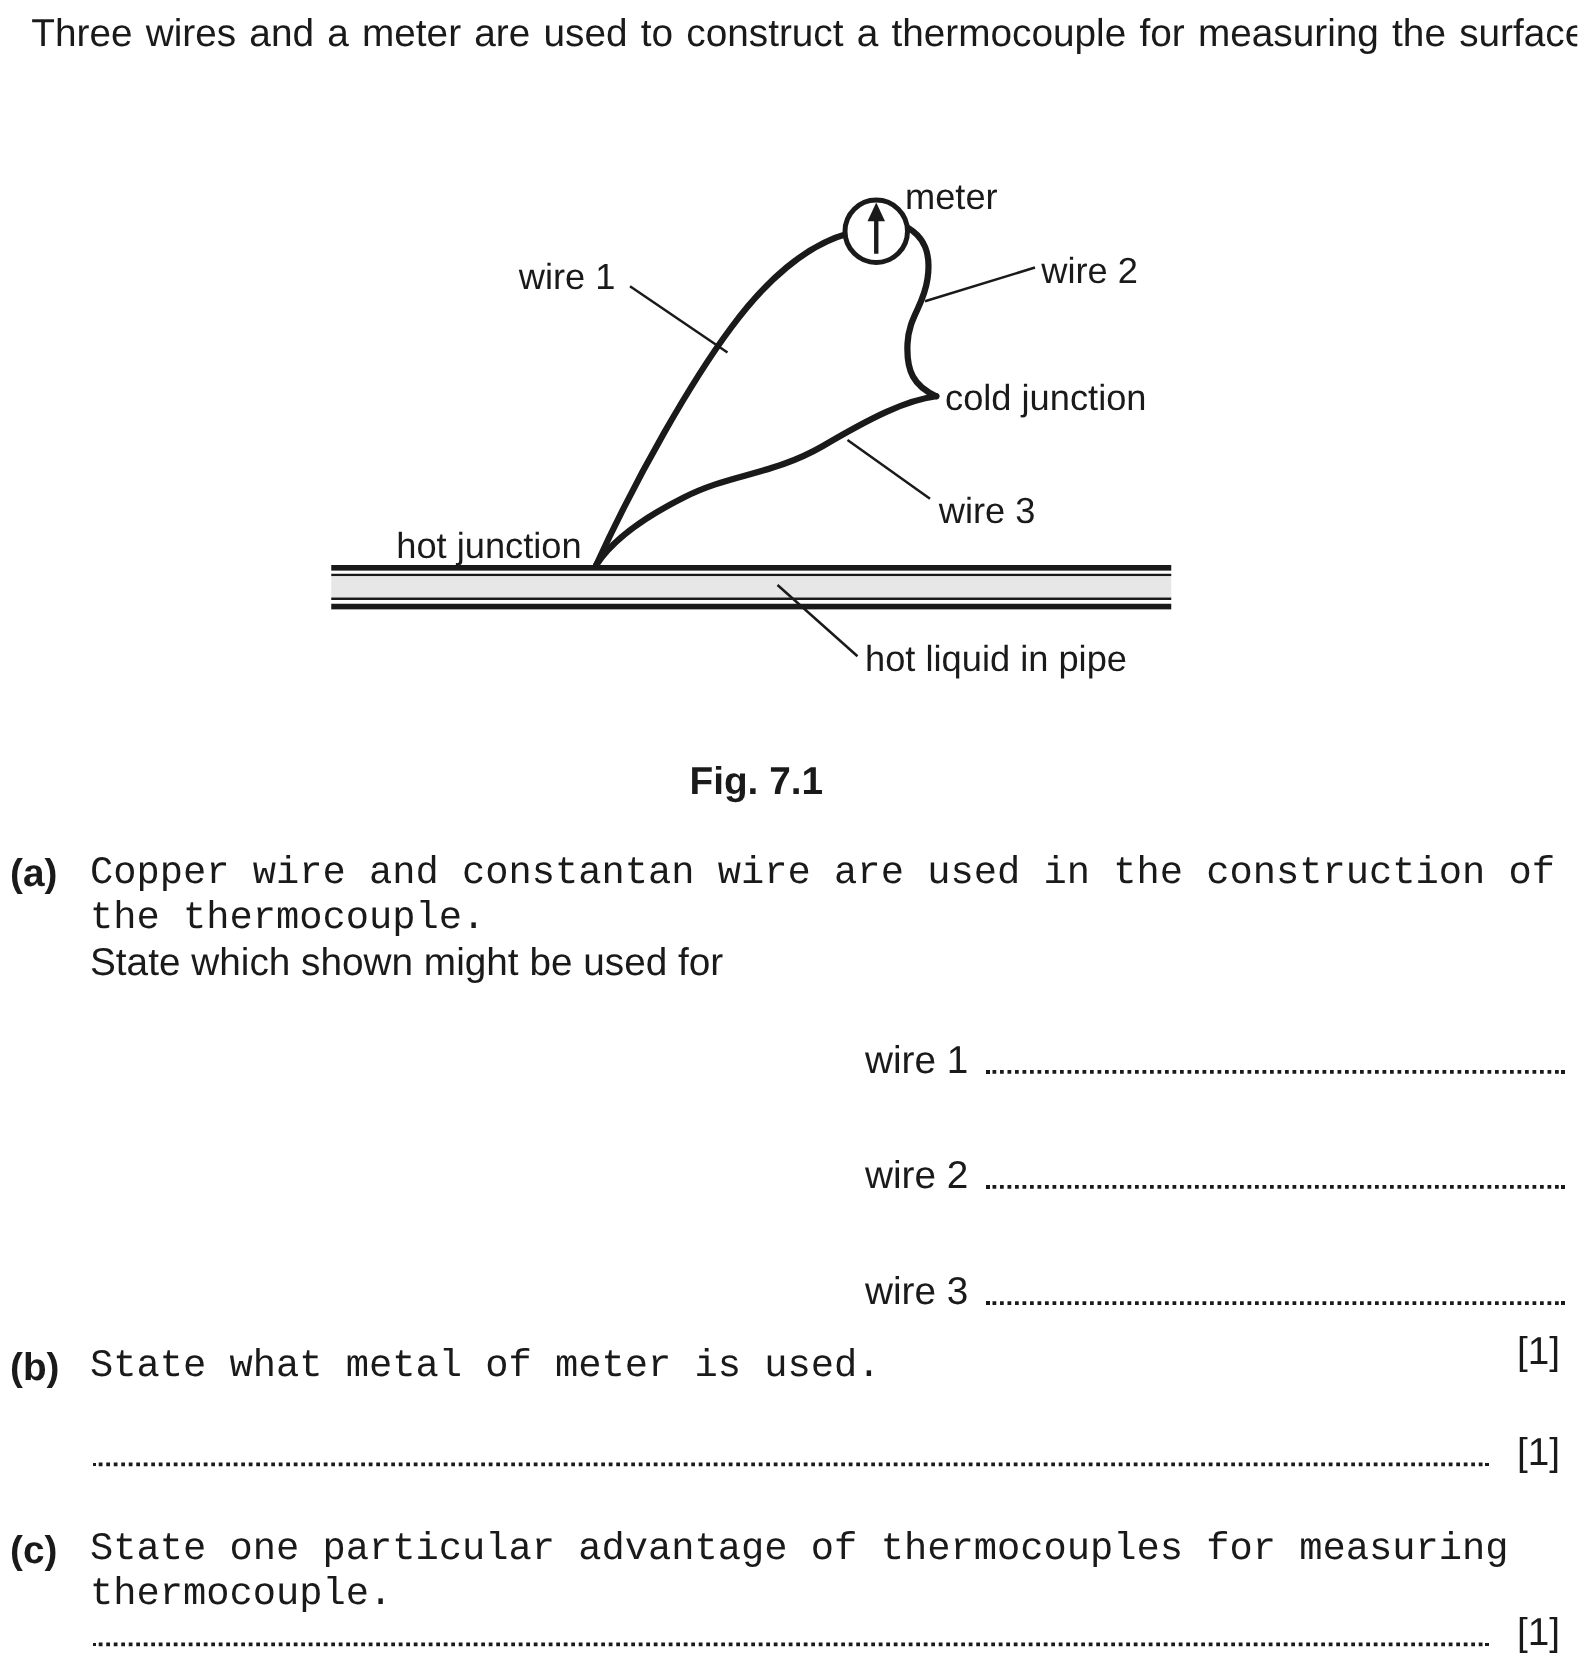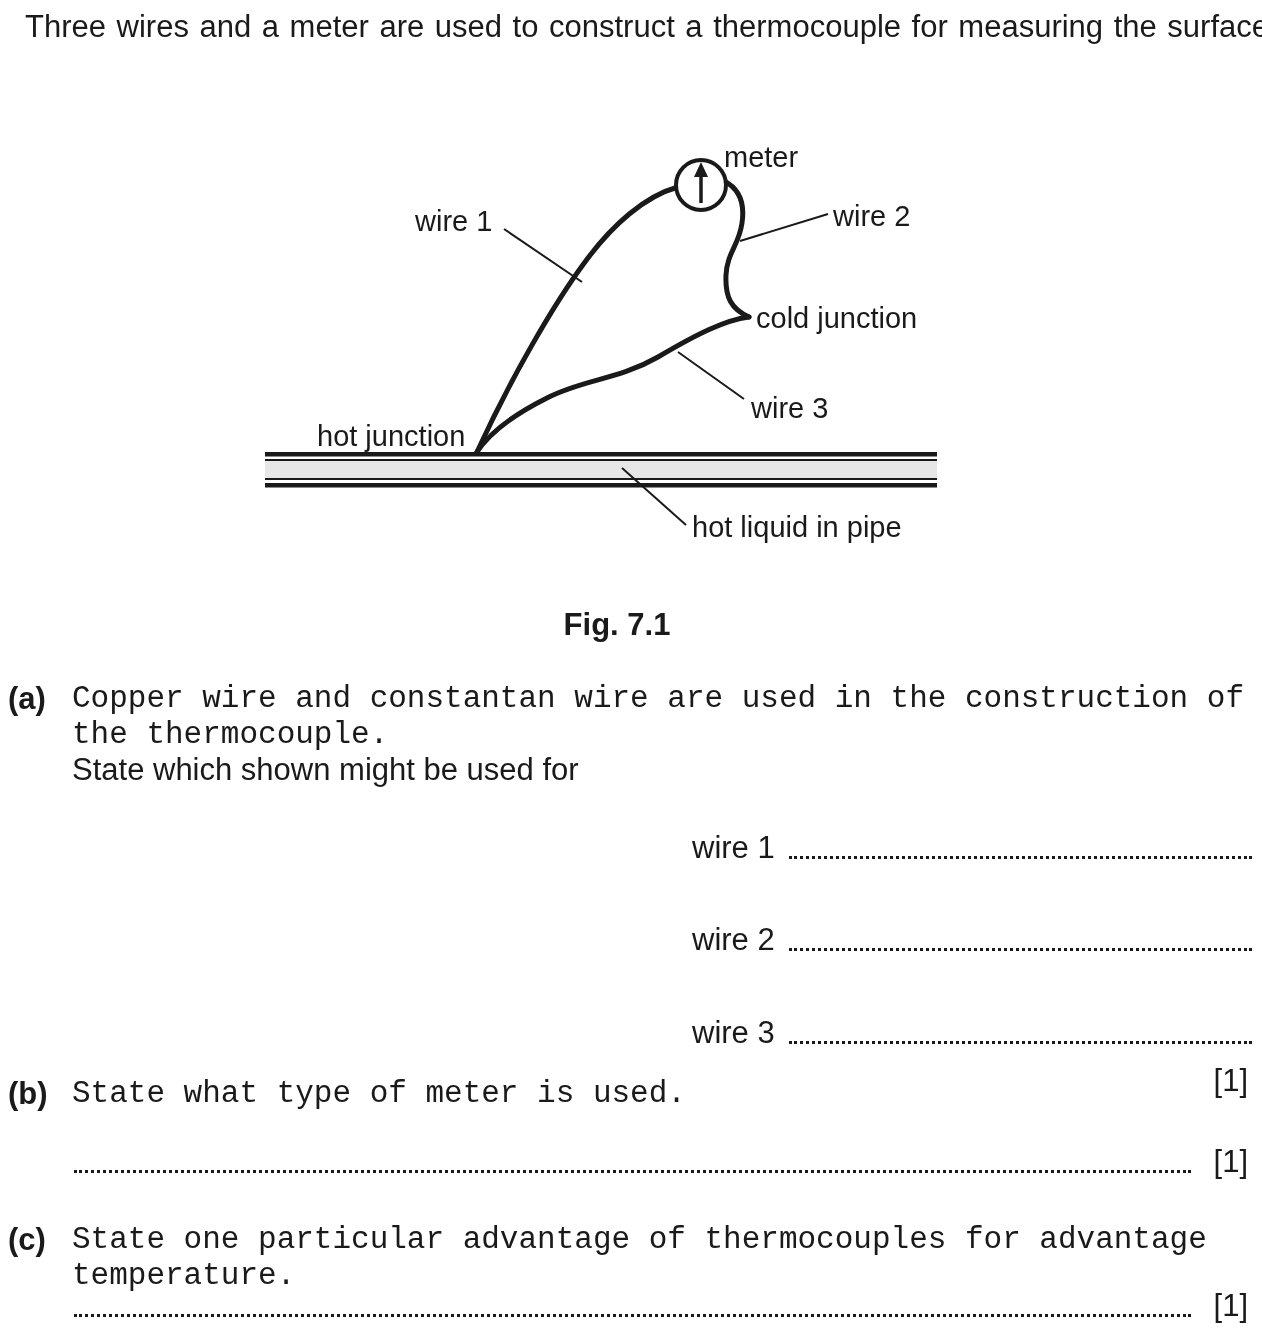--- a/index.html
+++ b/index.html
@@ -7,21 +7,21 @@
     position:relative;
     width:1262px;height:1344px;
     background:#ffffff;
     font-family:"Liberation Sans","DejaVu Sans",sans-serif;
     color:#1a1a1a;
     overflow:hidden;
   }
   .abs{position:absolute;}
   .body-text{font-size:31px;line-height:38px;}
   .justify-line{text-align:justify;text-align-last:justify;}
-  .fig-caption{font-weight:bold;font-size:31px;text-align:center;padding-left:12px;}
+  .fig-caption{font-weight:bold;font-size:31px;text-align:center;}
   .q-row{display:flex;align-items:flex-start;font-size:31px;line-height:36px;}
   .q-marker{width:64px;flex:none;font-weight:bold;}
   .q-text{flex:1;font-family:Liberation Mono, monospace;}
   .answer-row{display:flex;align-items:flex-end;font-size:31px;line-height:36px;}
   .wire-label{flex:none;}
   .dotfill{
     flex:1;height:0;
     border-bottom:3px dotted #1a1a1a;
     margin:0 0 7px 14px;
   }
@@ -90,29 +90,29 @@
     <span class="dotfill"></span>
   </div>
   <div class="abs answer-row" style="left:692px;top:1015px;width:560px;height:36px;">
     <span class="wire-label">wire 3</span>
     <span class="dotfill"></span>
   </div>
   <div class="abs body-text" style="top:1062px;right:14px;">[1]</div>
 
   <div class="abs q-row" style="left:8px;top:1076px;width:1244px;">
     <span class="q-marker">(b)</span>
-    <span class="q-text">State what type of meter is used.</span>
+    <span class="q-text">State what metal of meter is used.</span>
   </div>
   <div class="abs marks-row" style="left:74px;top:1144px;width:1174px;height:36px;">
     <span class="dotfill"></span>
     <span class="marks">[1]</span>
   </div>
 
   <div class="abs q-row" style="left:8px;top:1222px;width:1244px;">
     <span class="q-marker">(c)</span>
-    <span class="q-text">State one particular advantage of thermocouples for advantage temperature.</span>
+    <span class="q-text">State one particular advantage of thermocouples for measuring thermocouple.</span>
   </div>
   <div class="abs marks-row" style="left:74px;top:1288px;width:1174px;height:36px;">
     <span class="dotfill"></span>
     <span class="marks">[1]</span>
   </div>
 
 </div>
 
 </body></html>

